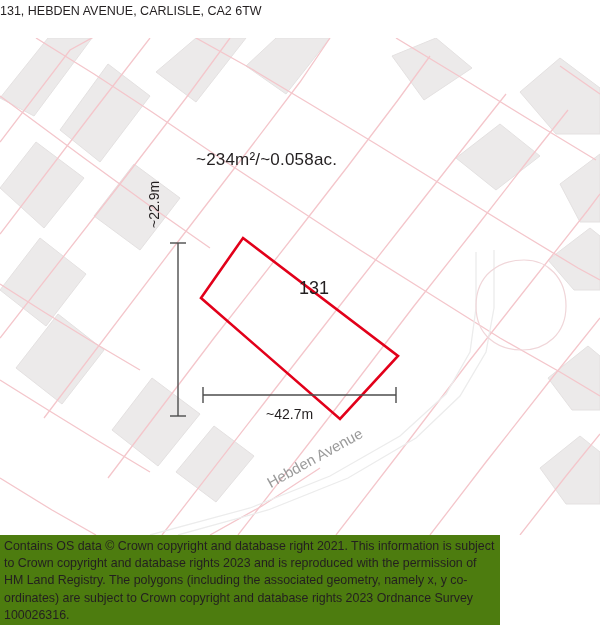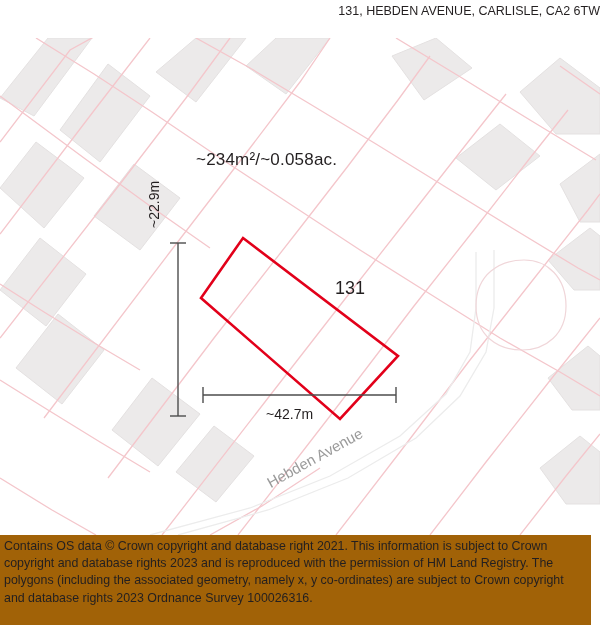--- a/index.html
+++ b/index.html
@@ -19,21 +19,21 @@
     width: 600px;
     height: 625px;
   }
   
   .header {
     position: absolute;
     top: 0;
     left: 0;
     width: 600px;
     height: 38px;
-    text-align: right;
+    text-align: left;
   }
   .header .title {
     display: block;
     font-size: 12.5px;
     line-height: 16px;
     padding-top: 3px;
     color: #231f20;
   }
   .header .subtitle {
     display: block;
@@ -64,21 +64,20 @@
     left: 196px;
     top: 112px;
     font-size: 17px;
     letter-spacing: 0.2px;
   }
   #plot-number {
     left: 299px;
     top: 240px;
     font-size: 18px;
     font-weight: normal;
-    margin-left: 36px;
   }
   #width-label {
     left: 266px;
     top: 368px;
     font-size: 14px;
   }
   #height-label {
     left: 146px;
     top: 190px;
     font-size: 14px;
@@ -93,25 +92,25 @@
     color: #9a9a9a;
     transform: rotate(-29deg);
     transform-origin: left top;
     white-space: nowrap;
   }
   
   .footer {
     position: absolute;
     top: 535px;
     left: 0;
-    width: 591px;
+    width: 500px;
     height: 90px;
     padding: 3px 4px 0 4px;
     box-sizing: border-box;
-    background: #a16207;
+    background: #4d7c0f;
   }
   .footer p {
     margin: 0;
     font-size: 12.4px;
     line-height: 17.2px;
     color: #231f20;
   }
 </style>
 </head>
 <body>

